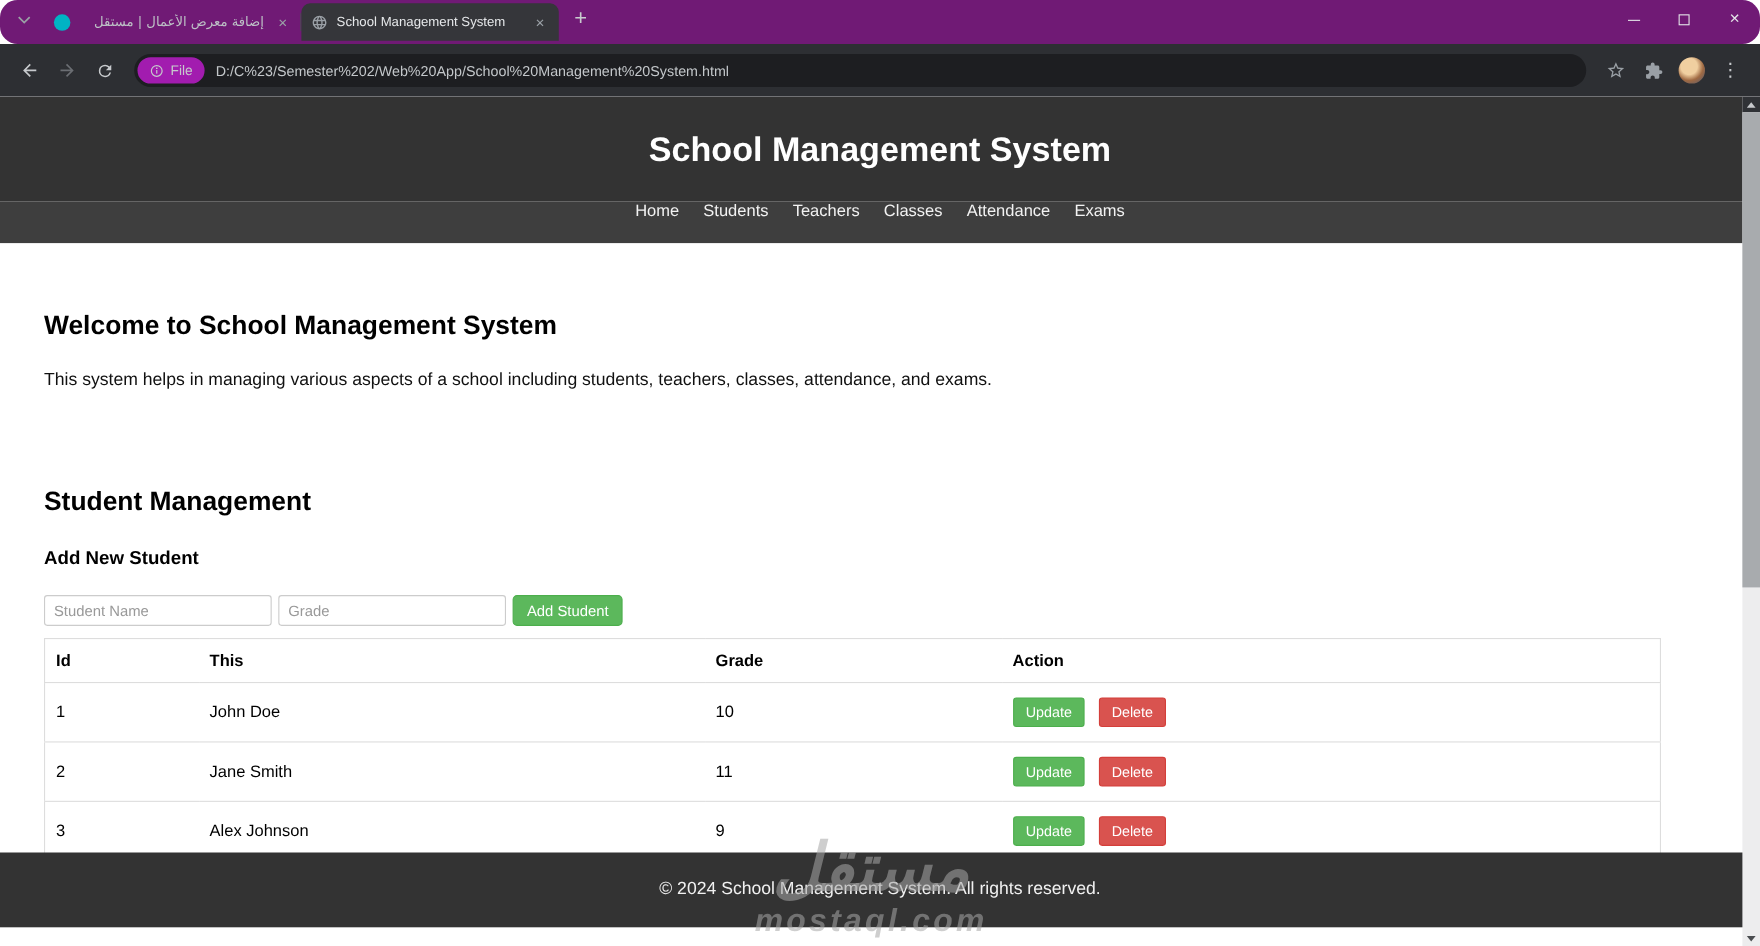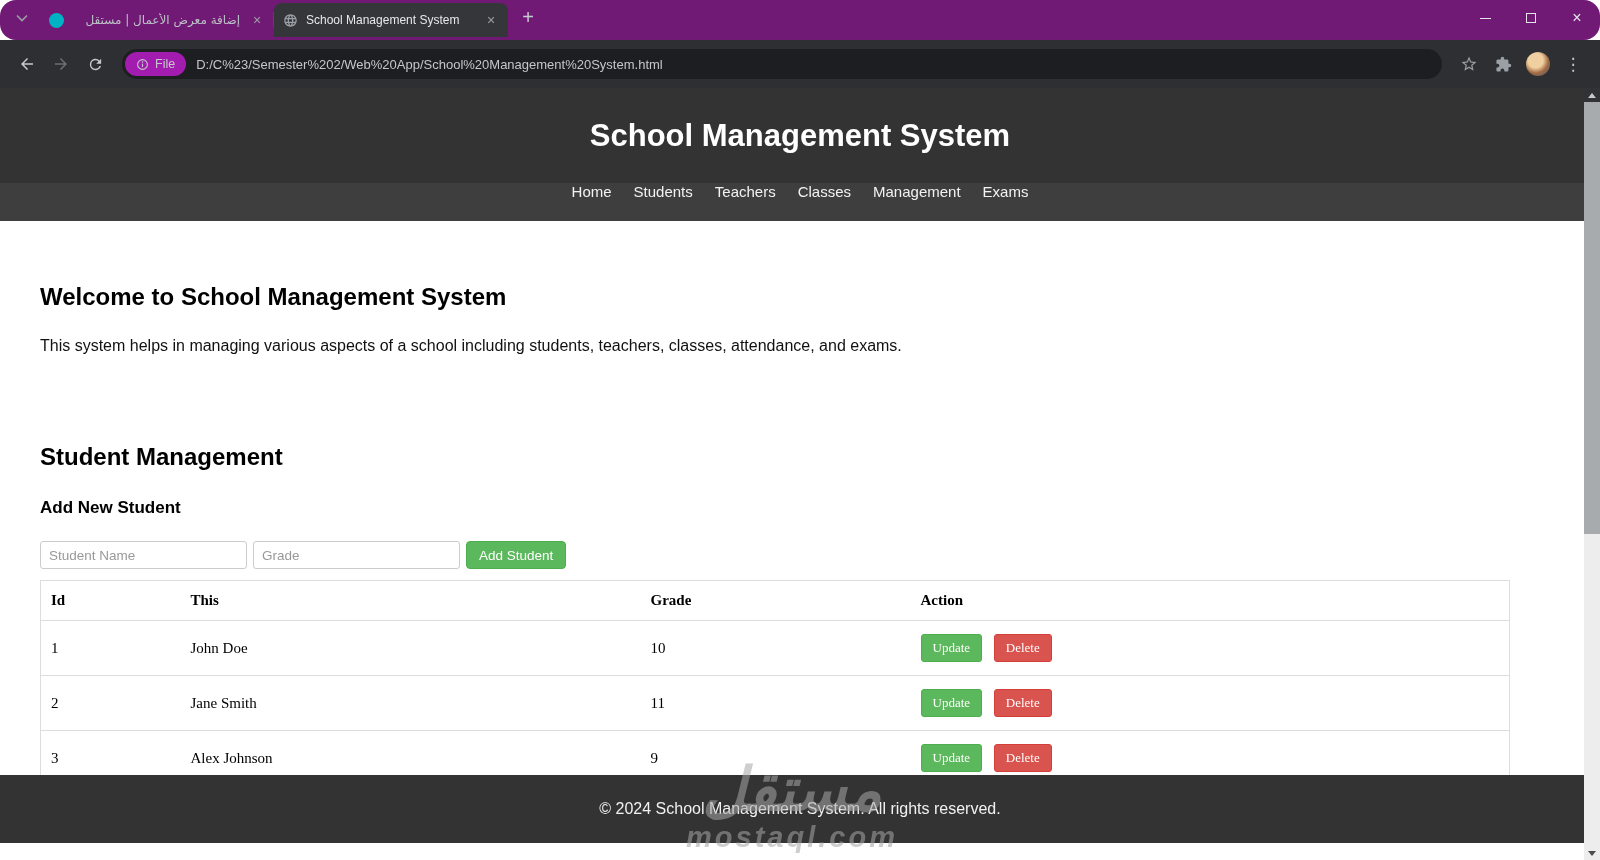--- a/index.html
+++ b/index.html
@@ -47,21 +47,21 @@
   .welcome-heading { font-size:24px; margin-top:62px; color:#000; }
   .welcome-desc { font-size:16px; margin-top:26px; color:#111; }
   .student-heading { font-size:24px; margin-top:88px; color:#000; }
   .add-heading { font-size:17px; margin-top:27px; color:#000; }
 
   .form-row { display:flex; margin-top:23px; gap:6px; align-items:center; }
   .text-input { width:207px; height:28px; border:1px solid #ccc; border-radius:3px; padding:0 8px; font-size:13.5px; color:#333; font-family:inherit; }
   .text-input::placeholder { color:#999; }
   .add-btn { height:28px; background:#5cb85c; color:#fff; border:1px solid #4cae4c; border-radius:4px; padding:0 12px; font-size:13.5px; font-family:inherit; cursor:pointer; }
 
-  .student-table { margin-top:11px; width:1470px; border-collapse:collapse; border:1px solid #ddd; background:#fff;font-family:Liberation Serif, serif; }
+  .student-table { margin-top:11px; width:1470px; border-collapse:collapse; border:1px solid #ddd; background:#fff; }
   .student-table th { text-align:left; font-size:15px; font-weight:bold; padding:11px 10px; border-bottom:1px solid #ddd; color:#000; }
   .student-table td { font-size:15px; padding:13px 10px; border-bottom:1px solid #ddd; color:#000; }
   .btn { color:#fff; border-radius:3px; font-size:13px; padding:5px 11px; font-family:inherit; cursor:pointer; }
   .btn-update { background:#5cb85c; border:1px solid #4cae4c; margin-right:8px; }
   .btn-delete { background:#d9534f; border:1px solid #d43f3a; }
 
   .site-footer { position:absolute; left:0; right:0; bottom:17px; height:68px; background:#333333; display:flex; align-items:center; justify-content:center; color:#f1f1f1; font-size:16px; }
 
   .watermark { position:absolute; left:0; right:16px; bottom:6px; text-align:center; pointer-events:none; color:rgba(165,165,165,0.55); z-index:5;font-style:italic; }
   .watermark-ar { font-size:60px; font-weight:bold; line-height:1.05; font-family:"DejaVu Sans",sans-serif; direction:rtl; }
@@ -171,21 +171,21 @@
 
     <div class="site-header">
       <h1 class="site-title">School Management System</h1>
     </div>
 
     <div class="site-nav">
       <span class="nav-link">Home</span>
       <span class="nav-link">Students</span>
       <span class="nav-link">Teachers</span>
       <span class="nav-link">Classes</span>
-      <span class="nav-link">Management</span>
+      <span class="nav-link">Attendance</span>
       <span class="nav-link">Exams</span>
     </div>
 
     <div class="main">
       <h2 class="welcome-heading">Welcome to School Management System</h2>
       <p class="welcome-desc">This system helps in managing various aspects of a school including students, teachers, classes, attendance, and exams.</p>
 
       <h2 class="student-heading">Student Management</h2>
       <h3 class="add-heading">Add New Student</h3>
 

